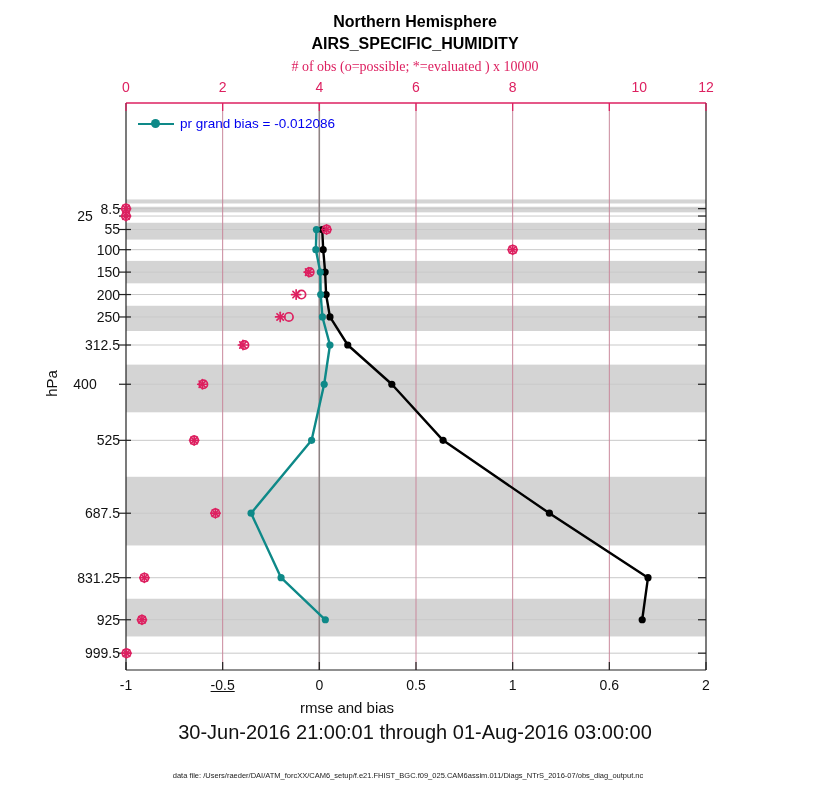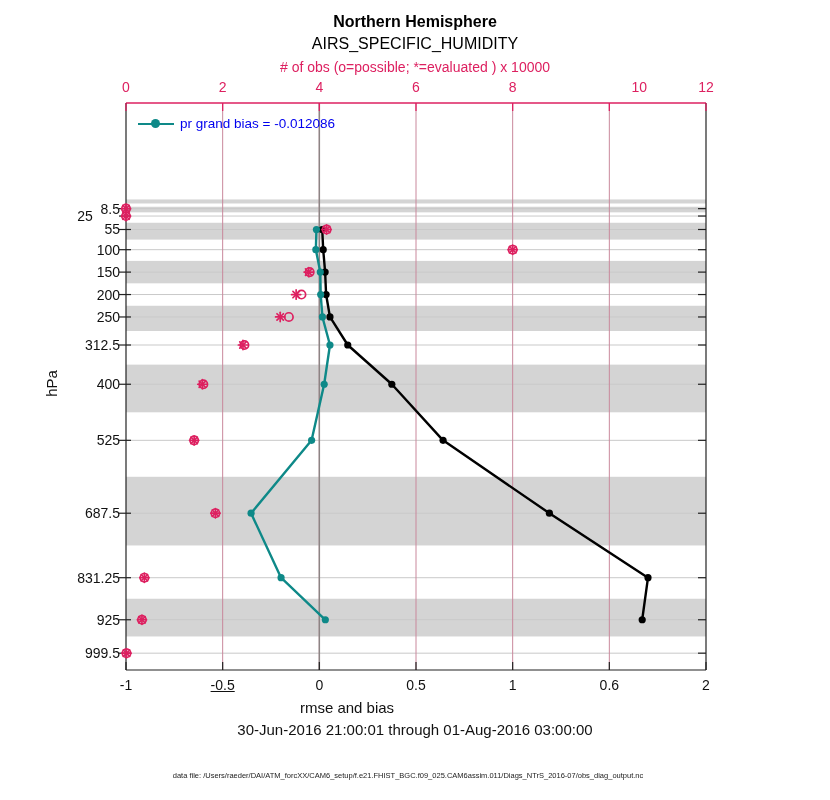--- a/index.html
+++ b/index.html
@@ -2,34 +2,34 @@
 <html><head>
 <meta charset="utf-8">
 <style>
   html,body{margin:0;padding:0;background:#fff;}
   .fig{position:relative;width:830px;height:800px;background:#ffffff;overflow:hidden;
        font-family:"Liberation Sans","DejaVu Sans",sans-serif;}
   .fig *{box-sizing:border-box;}
   .title1{position:absolute;top:13px;left:0;width:830px;text-align:center;
           font-size:16px;font-weight:bold;color:#000;}
   .title2{position:absolute;top:35px;left:0;width:830px;text-align:center;
-          font-size:16px;font-weight:normal;color:#000;}
+          font-size:16px;font-weight:bold;color:#000;}
   .obslabel{position:absolute;top:59px;left:0;width:830px;text-align:center;
-          font-size:14px;color:#dd2060;}
+          font-size:14px;color:#dd2060;font-family:Liberation Serif, serif;}
   .ticklabel{position:absolute;font-size:14px;color:#111;transform:translate(-50%,0);
           white-space:nowrap;}
   .ticklabel.top{color:#dd2060;}
   .ylabel{position:absolute;font-size:14px;color:#111;text-align:right;width:70px;
           white-space:nowrap;}
   .hpa{position:absolute;left:38px;top:375px;font-size:15px;color:#111;
        transform:rotate(-90deg);transform-origin:center;}
   .xlabel{position:absolute;top:699px;left:0;width:694px;text-align:center;
           font-size:15px;color:#111;}
   .daterange{position:absolute;top:721px;left:0;width:830px;text-align:center;
-          font-size:15px;color:#111;}
+          font-size:20px;color:#111;}
   .footer{position:absolute;top:771px;left:0;width:816px;text-align:center;
           font-size:7.5px;color:#222;letter-spacing:0px;}
   .legend{position:absolute;left:138px;top:114px;}
   .legend-row{display:flex;align-items:center;height:19px;}
   .legend-sample{position:relative;width:36px;height:10px;margin-right:6px;}
   .legend-line{position:absolute;left:0;top:4px;width:36px;height:2.5px;}
   .legend-dot{position:absolute;left:13px;top:0px;width:9px;height:9px;border-radius:50%;}
   .legend-text{font-size:13.5px;color:#0000ee;white-space:nowrap;}
   svg{position:absolute;left:0;top:0;}
 </style>
@@ -272,21 +272,21 @@
       <div class="ticklabel" style="left: 609.333px; top: 677px;">0.6</div>
       <div class="ticklabel" style="left: 706px; top: 677px;">2</div>
       <div class="ylabel" style="left: 50px; top: 200.64px;">8.5</div>
       <div class="ylabel" style="left: 50px; top: 208.041px; text-align: center;">25</div>
       <div class="ylabel" style="left: 50px; top: 221.498px;">55</div>
       <div class="ylabel" style="left: 50px; top: 241.684px;">100</div>
       <div class="ylabel" style="left: 50px; top: 264.113px;">150</div>
       <div class="ylabel" style="left: 50px; top: 286.542px;">200</div>
       <div class="ylabel" style="left: 50px; top: 308.971px;">250</div>
       <div class="ylabel" style="left: 50px; top: 337.007px;">312.5</div>
-      <div class="ylabel" style="left: 50px; top: 376.257px;">400</div>
+      <div class="ylabel" style="left: 50px; top: 376.257px; text-align: center;">400</div>
       <div class="ylabel" style="left: 50px; top: 432.329px;">525</div>
       <div class="ylabel" style="left: 50px; top: 505.223px;">687.5</div>
       <div class="ylabel" style="left: 50px; top: 569.705px;">831.25</div>
       <div class="ylabel" style="left: 50px; top: 611.759px;">925</div>
       <div class="ylabel" style="left: 50px; top: 645.178px;">999.5</div>
     </div>
 
   <div class="hpa">hPa</div>
 
   <div class="legend" id="legend">

